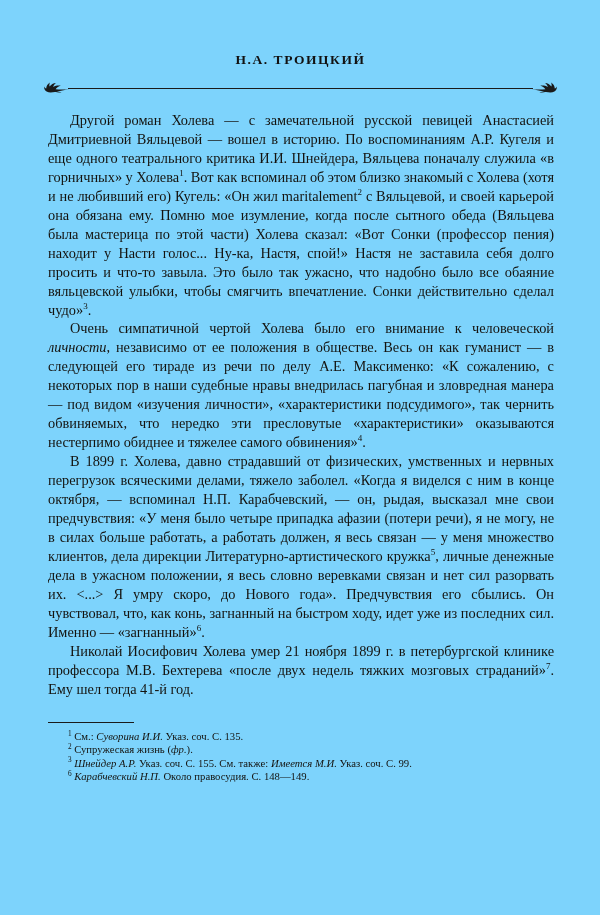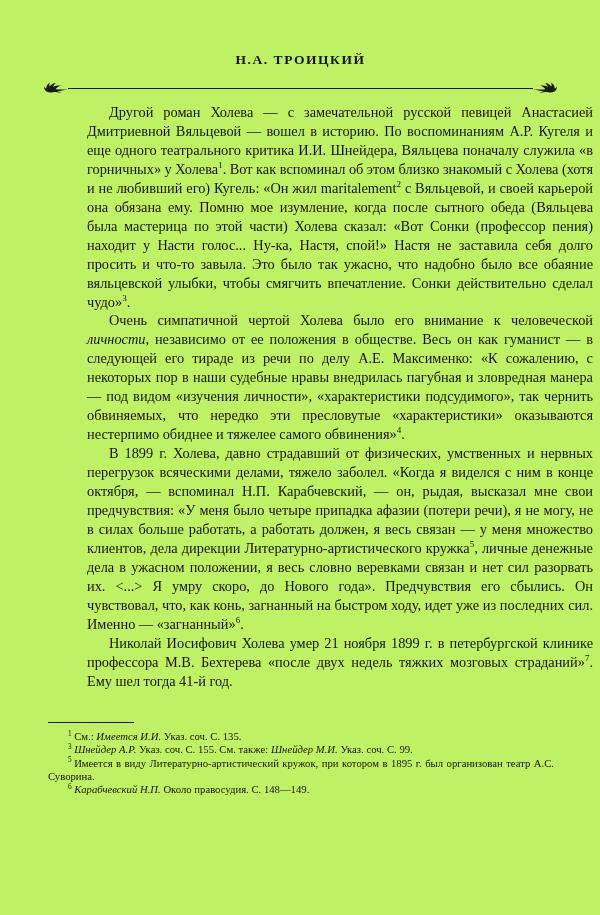--- a/index.html
+++ b/index.html
@@ -15,21 +15,21 @@
     font-family: "Liberation Serif", "DejaVu Serif", serif;
     color: #1a1a1a;
     overflow: hidden;
   }
 
   .page {
     position: absolute;
     top: 0; left: 0;
     width: 600px;
     height: 915px;
-    background: #bef264;
+    background: #7dd3fc;
   }
 
   
   .running-head {
     position: absolute;
     top: 52px;
     left: 48px;
     width: 505px;
     text-align: center;
   }
@@ -61,24 +61,23 @@
   .head-rule .rule-line {
     flex: 1 1 auto;
     height: 0;
     border-top: 1.6px solid #1a1a1a;
     margin: 0 -2px;
   }
 
   
   .body-text {
     position: absolute;
-    top: 103px;
+    top: 111px;
     left: 48px;
     width: 506px;
-    margin-left: 39px;
   }
   .body-text p {
     margin: 0;
     text-indent: 22px;
     text-align: justify;
     font-size: 14.35px;
     line-height: 18.95px;
     color: #14130f;
     -webkit-hyphens: none;
     hyphens: none;
@@ -154,26 +153,26 @@
   <div class="body-text">
     <p>Другой роман Холева — с замечательной русской певицей Анастасией Дмитриевной Вяльцевой — вошел в историю. По воспоминаниям А.Р. Кугеля и еще одного театрального критика И.И. Шнейдера, Вяльцева поначалу служила «в горничных» у Холева<sup>1</sup>. Вот как вспоминал об этом близко знакомый с Холева (хотя и не любивший его) Кугель: «Он жил maritalement<sup>2</sup> с Вяльцевой, и своей карьерой она обязана ему. Помню мое изумление, когда после сытного обеда (Вяльцева была мастерица по этой части) Холева сказал: «Вот Сонки (профессор пения) находит у Насти голос... Ну-ка, Настя, спой!» Настя не заставила себя долго просить и что-то завыла. Это было так ужасно, что надобно было все обаяние вяльцевской улыбки, чтобы смягчить впечатление. Сонки действительно сделал чудо»<sup>3</sup>.</p>
     <p>Очень симпатичной чертой Холева было его внимание к человеческой <i>личности</i>, независимо от ее положения в обществе. Весь он как гуманист — в следующей его тираде из речи по делу А.Е. Максименко: «К сожалению, с некоторых пор в наши судебные нравы внедрилась пагубная и зловредная манера — под видом «изучения личности», «характеристики подсудимого», так чернить обвиняемых, что нередко эти пресловутые «характеристики» оказываются нестерпимо обиднее и тяжелее самого обвинения»<sup>4</sup>.</p>
     <p>В 1899 г. Холева, давно страдавший от физических, умственных и нервных перегрузок всяческими делами, тяжело заболел. «Когда я виделся с ним в конце октября, — вспоминал Н.П. Карабчевский, — он, рыдая, высказал мне свои предчувствия: «У меня было четыре припадка афазии (потери речи), я не могу, не в силах больше работать, а работать должен, я весь связан — у меня множество клиентов, дела дирекции Литературно-артистического кружка<sup>5</sup>, личные денежные дела в ужасном положении, я весь словно веревками связан и нет сил разорвать их. &lt;...&gt; Я умру скоро, до Нового года». Предчувствия его сбылись. Он чувствовал, что, как конь, загнанный на быстром ходу, идет уже из последних сил. Именно — «загнанный»<sup>6</sup>.</p>
     <p>Николай Иосифович Холева умер 21 ноября 1899 г. в петербургской клинике профессора М.В. Бехтерева «после двух недель тяжких мозговых страданий»<sup>7</sup>. Ему шел тогда 41-й год.</p>
   </div>
 
   <div class="footnotes">
     <div class="fn-rule"></div>
     <p class="fn">
-      <sup>1</sup><span>См.: <i>Имеется И.И.</i> Указ. соч. С. 135.</span>
+      <sup>1</sup><span>См.: <i>Суворина И.И.</i> Указ. соч. С. 135.</span>
     </p>
     <p class="fn">
-      <sup>3</sup><span><i>Шнейдер А.Р.</i> Указ. соч. С. 155. См. также: <i>Шнейдер М.И.</i> Указ. соч. С. 99.</span>
+      <sup>2</sup><span>Супружеская жизнь (<i>фр.</i>).</span>
     </p>
     <p class="fn">
-      <sup>5</sup><span>Имеется в виду Литературно-артистический кружок, при котором в 1895 г. был организован театр А.С. Суворина.</span>
+      <sup>3</sup><span><i>Шнейдер А.Р.</i> Указ. соч. С. 155. См. также: <i>Имеется М.И.</i> Указ. соч. С. 99.</span>
     </p>
     <p class="fn">
       <sup>6</sup><span><i>Карабчевский Н.П.</i> Около правосудия. С. 148—149.</span>
     </p>
   </div>
 
 </div>
 
 </body></html>

